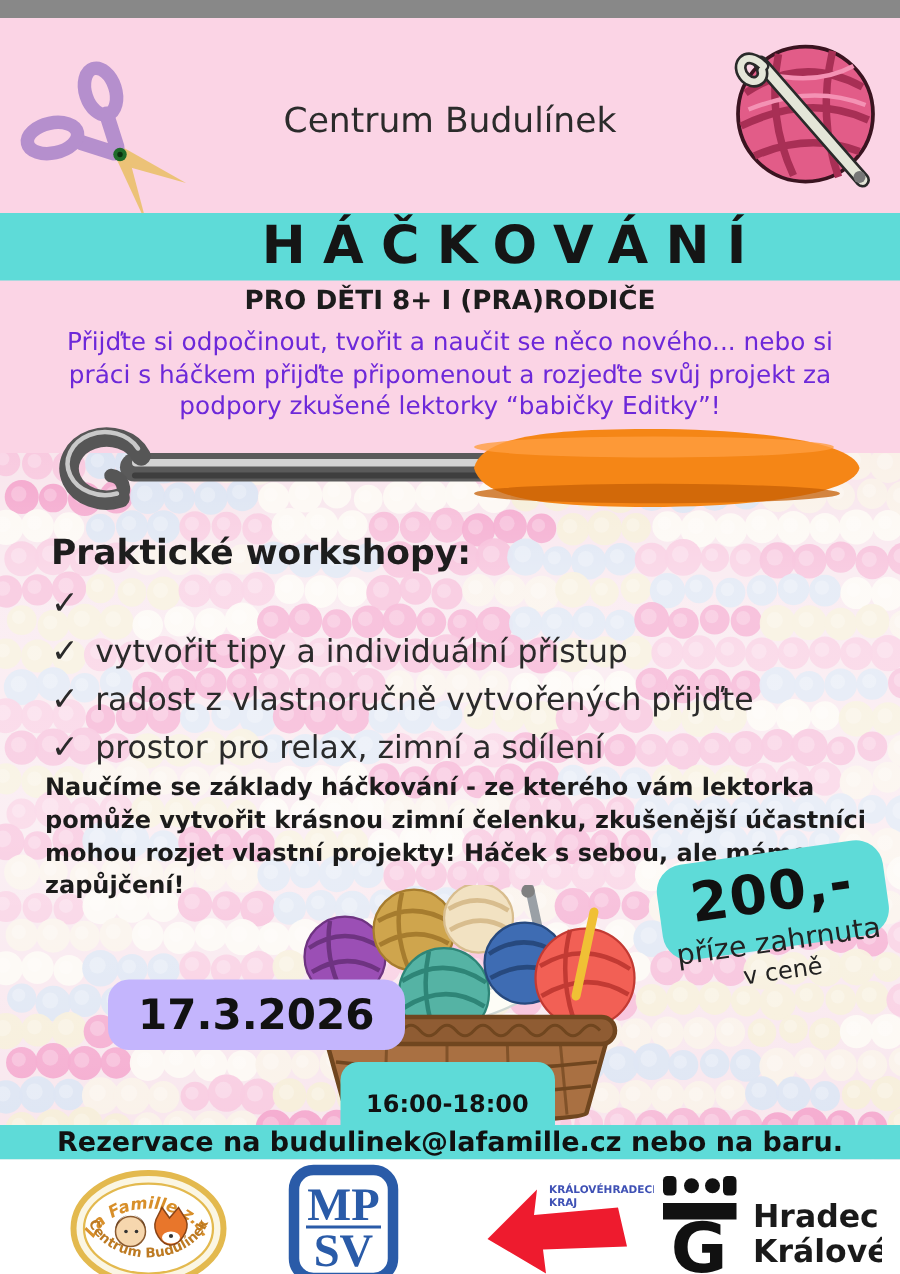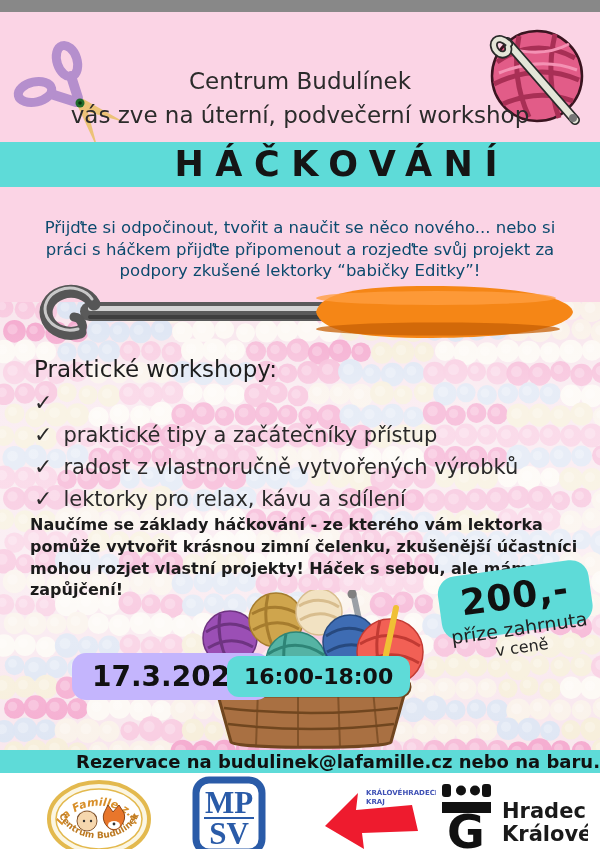--- a/index.html
+++ b/index.html
@@ -16,43 +16,43 @@
     background:linear-gradient(180deg,rgba(255,255,255,.28) 0%,rgba(255,255,255,.50) 18%,rgba(255,255,255,.55) 55%,rgba(255,255,255,.30) 100%);}
   
   .org{position:absolute;top:56px;left:0;width:600px;text-align:center;font-size:23px;color:#2b2b2b;}
   .invite{position:absolute;top:90px;left:0;width:600px;text-align:center;font-size:23px;color:#2b2b2b;}
   .title-band{position:absolute;top:130px;left:0;width:600px;height:45px;background:#5edbd8;}
   .title{width:100%;text-align:center;line-height:45px;font-size:35px;font-weight:bold;
     letter-spacing:.33em;text-indent:.33em;color:#151515;white-space:nowrap;padding-left:36px;}
   .audience{position:absolute;top:179px;left:0;width:600px;text-align:center;
     font-size:17.5px;font-weight:bold;color:#1c1c1c;}
   .intro{position:absolute;top:205px;left:28px;width:544px;text-align:center;
-    font-size:16.5px;line-height:21.5px;color:#0c4a6e;}
+    font-size:16.5px;line-height:21.5px;color:#6d28d9;}
   
-  .wk-heading{position:absolute;top:344px;left:34px;font-size:23px;font-weight:normal;color:#1d1d1d;z-index:3;}
+  .wk-heading{position:absolute;top:344px;left:34px;font-size:23px;font-weight:bold;color:#1d1d1d;z-index:3;}
   .checklist{position:absolute;top:378px;left:34px;z-index:3;}
   .check-item{display:flex;align-items:baseline;margin-bottom:7px;font-size:21px;color:#2a2a2a;}
   .check{font-weight:bold;margin-right:11px;font-size:22px;color:#2a2a2a;}
   .details{position:absolute;top:502px;left:30px;width:548px;font-size:16px;font-weight:bold;
     line-height:1.36;color:#1b1b1b;z-index:3;}
   
   .price-wrap{position:absolute;top:556px;left:441px;width:152px;transform:rotate(-8deg);
     text-align:center;z-index:5;}
   .price-badge{background:#5edbd8;border-radius:18px;padding:10px 4px 18px;}
   .price-amount{font-size:36px;font-weight:bold;color:#111;line-height:1;letter-spacing:1px;}
   .price-note1{font-size:19px;color:#222;margin-top:-14px;line-height:1.1;}
   .price-note2{font-size:16px;color:#222;line-height:1.15;}
   .date-badge{position:absolute;top:641px;left:72px;background:#c4b5fd;border-radius:14px;
     padding:7px 20px;font-size:28px;font-weight:bold;color:#111;z-index:5;}
-  .time-badge{position:absolute;top:644px;left:227px;background:#5edbd8;border-radius:12px;
-    padding:8px 17px;font-size:22px;font-weight:bold;color:#111;z-index:6;}
+  .time-badge{position:absolute;top:696px;left:227px;background:#5edbd8;border-radius:12px;
+    padding:18px 17px;font-size:16px;font-weight:bold;color:#111;z-index:6;}
   .basket{position:absolute;left:198px;top:578px;width:228px;height:165px;z-index:4;}
   
   .reservation-band{position:absolute;top:738px;left:0;width:600px;height:23px;background:#5edbd8;z-index:7;}
-  .reservation{width:100%;text-align:right;line-height:23px;font-size:18px;font-weight:bold;color:#111;}
+  .reservation{width:100%;text-align:center;line-height:23px;font-size:18px;font-weight:bold;color:#111;}
   .footer{position:absolute;top:761px;left:0;width:600px;height:88px;background:#ffffff;z-index:7;}
   .hook-art{position:absolute;left:14px;top:268px;width:572px;height:66px;z-index:4;}
   .scissors-art{position:absolute;left:8px;top:22px;width:122px;height:122px;}
   .yarn-art{position:absolute;left:483px;top:6px;width:108px;height:112px;}
   svg text{font-family:"DejaVu Sans",sans-serif;}
   .serif{font-family:"Liberation Serif",serif;}
 </style>
 </head>
 <body>
 
@@ -1525,25 +1525,25 @@
     <path d="M24,30 Q60,40 86,26" stroke="#f492b4" stroke-width="3" fill="none"></path>
     <path d="M16,55 Q58,38 94,52" stroke="#f492b4" stroke-width="3" fill="none"></path>
     <line x1="24" y1="24" x2="92" y2="102" stroke="#2a2a2a" stroke-width="10" stroke-linecap="round"></line>
     <line x1="24" y1="24" x2="92" y2="102" stroke="#e4e6d8" stroke-width="6.5" stroke-linecap="round"></line>
     <path d="M26,26 C14,14 6,26 14,34 C19,39 27,36 25,29" fill="none" stroke="#2a2a2a" stroke-width="8" stroke-linecap="round"></path>
     <path d="M26,26 C14,14 6,26 14,34 C19,39 27,36 25,29" fill="none" stroke="#e4e6d8" stroke-width="4.5" stroke-linecap="round"></path>
     <circle cx="90" cy="100" r="4" fill="#777"></circle>
   </svg>
 
   <div class="org">Centrum Budulínek</div>
-  <div class="invite">vás zve na úterní, podvečerní workshop</div>
 
   <div class="title-band">
     <div class="title">HÁČKOVÁNÍ</div>
   </div>
+  <div class="audience">PRO DĚTI 8+ I (PRA)RODIČE</div>
 
   <div class="intro">Přijďte si odpočinout, tvořit a naučit se něco nového... nebo si práci s háčkem přijďte připomenout a rozjeďte svůj projekt za podpory zkušené lektorky “babičky Editky”!</div>
 
   <svg class="hook-art" viewBox="0 0 572 66">
     <rect x="66" y="22" width="266" height="19" rx="9.5" fill="#5a5a5a"></rect>
     <rect x="74" y="26" width="250" height="5" rx="2.5" fill="#e9e9e9" opacity="0.85"></rect>
     <rect x="74" y="35" width="252" height="4" rx="2" fill="#3b3b3b" opacity="0.9"></rect>
     <path d="M80,24 A25,21 0 1 0 66,52" fill="none" stroke="#565656" stroke-width="13" stroke-linecap="round"></path>
     <path d="M66,52 A9,9 0 0 0 60,37" fill="none" stroke="#565656" stroke-width="9" stroke-linecap="round"></path>
     <path d="M78,19 A25,21 0 1 0 64,49" fill="none" stroke="#e6e6e6" stroke-width="3" stroke-linecap="round" opacity="0.8"></path>
@@ -1552,29 +1552,29 @@
     <ellipse cx="424" cy="49" rx="122" ry="6.5" fill="#c65f05" opacity="0.75"></ellipse>
   </svg>
 
   <div class="wk-heading">Praktické workshopy:</div>
   <div class="checklist">
     <div class="check-item">
       <span class="check">✓</span>
     </div>
     <div class="check-item">
       <span class="check">✓</span>
-      <span>praktické tipy a začátečníky přístup</span>
+      <span>vytvořit tipy a individuální přístup</span>
     </div>
     <div class="check-item">
       <span class="check">✓</span>
-      <span>radost z vlastnoručně vytvořených výrobků</span>
+      <span>radost z vlastnoručně vytvořených přijďte</span>
     </div>
     <div class="check-item">
       <span class="check">✓</span>
-      <span>lektorky pro relax, kávu a sdílení</span>
+      <span>prostor pro relax, zimní a sdílení</span>
     </div>
   </div>
 
   <div class="details">Naučíme se základy háčkování - ze kterého vám lektorka pomůže vytvořit krásnou zimní čelenku, zkušenější účastníci mohou rozjet vlastní projekty! Háček s sebou, ale máme na zapůjčení!</div>
 
   <div class="price-wrap">
     <div class="price-badge">
       <div class="price-amount">200,-</div>
     </div>
     <div class="price-note1">příze zahrnuta</div>

